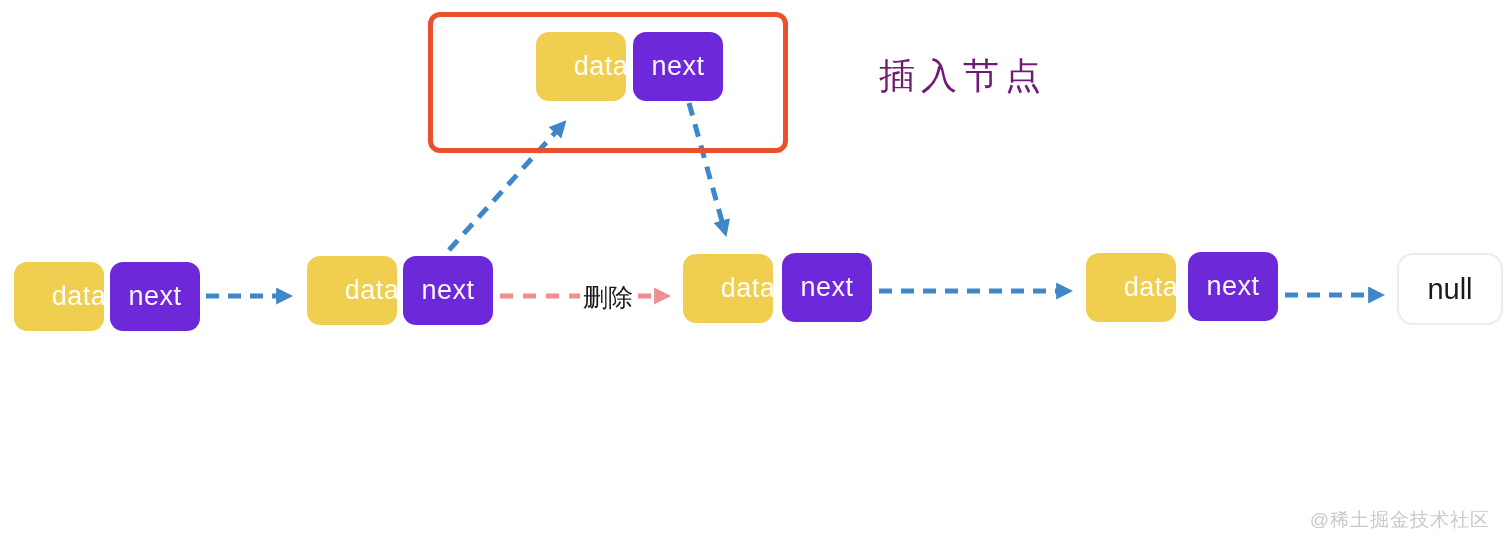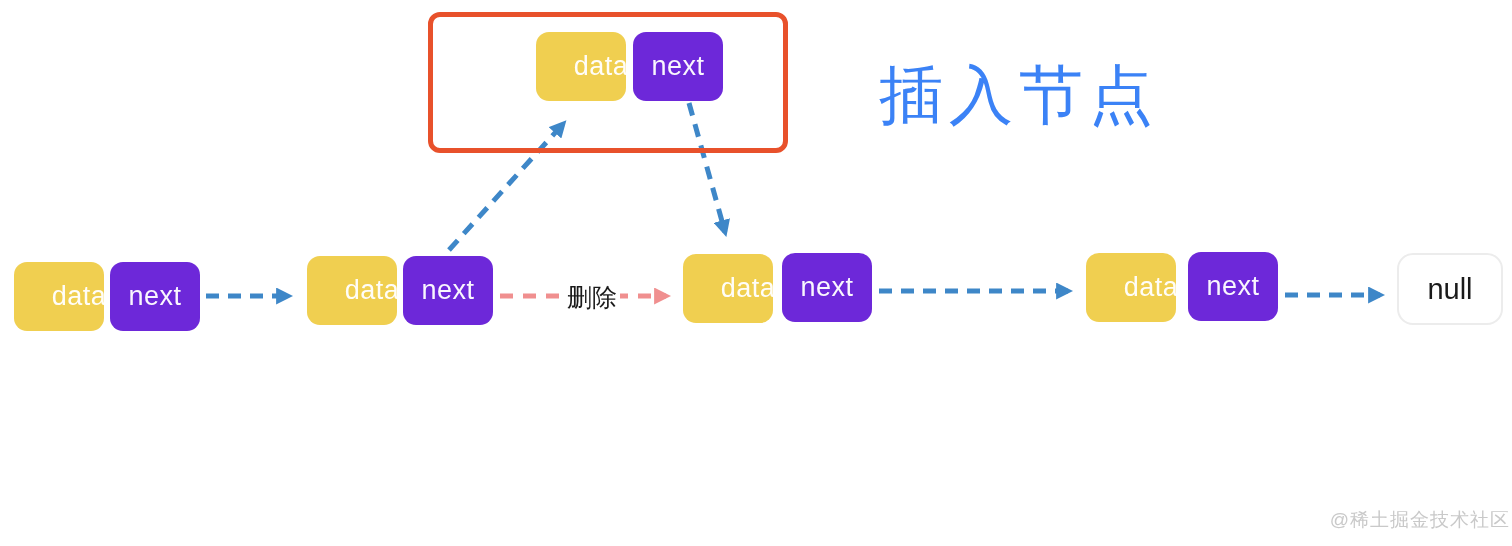--- a/index.html
+++ b/index.html
@@ -33,53 +33,53 @@
     left: 428px; top: 12px;
     width: 360px; height: 141px;
     border: 5px solid #E8512B;
     border-radius: 12px;
     background: transparent;
   }
 
   .caption {
     position: absolute;
     left: 879px; top: 52px;
-    font-size: 64px;
-    color: #3b82f6;
+    font-size: 36px;
+    color: #701a75;
     letter-spacing: 6px;
     white-space: nowrap;
   }
 
   .null-box {
     position: absolute;
     left: 1397px; top: 253px;
     width: 106px; height: 72px;
     background: #ffffff;
     border: 2px solid #ececec;
     border-radius: 16px;
     display: flex;
     align-items: center;
     justify-content: center;
     font-size: 29px;
     color: #1a1a1a;
   }
 
   .delete-label {
     position: absolute;
-    left: 564px; top: 281px;
+    left: 580px; top: 281px;
     padding: 0 3px;
     background: #ffffff;
     font-size: 25px;
     color: #1a1a1a;
     white-space: nowrap;
   }
 
   .watermark {
     position: absolute;
-    right: 2px; top: 507px;
+    right: 22px; top: 507px;
     font-size: 19px;
     color: #c9c9c9;
     letter-spacing: 1px;
     white-space: nowrap;
   }
 
   svg.arrows {
     position: absolute;
     left: 0; top: 0;
     width: 1512px; height: 546px;

